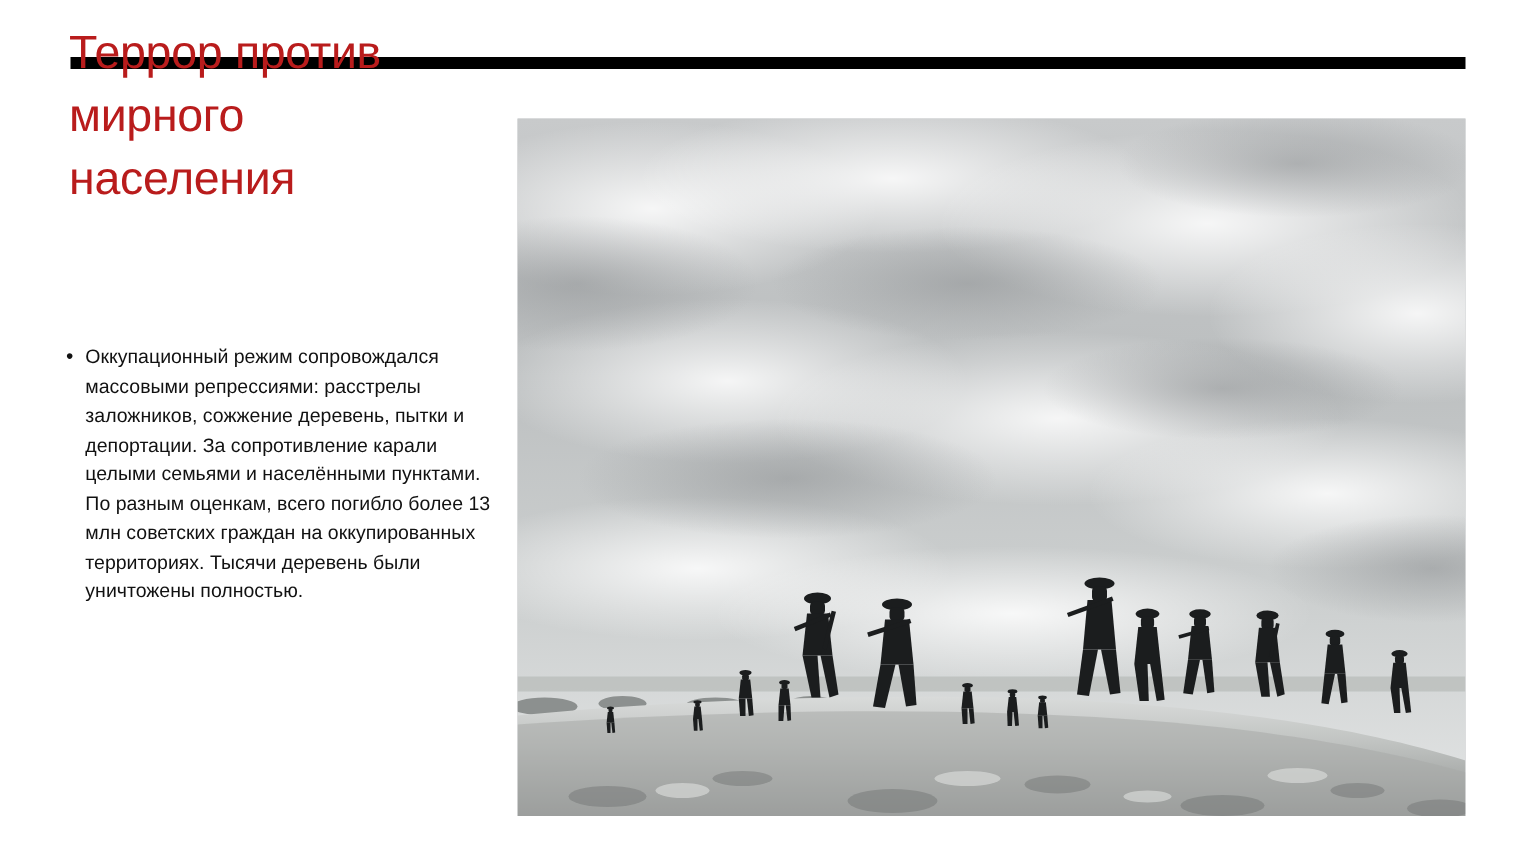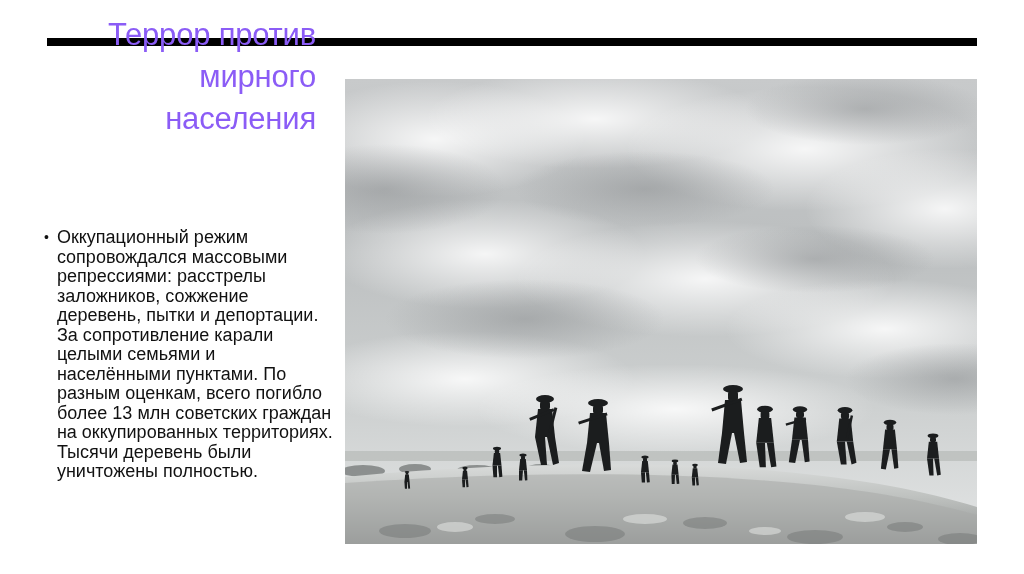--- a/index.html
+++ b/index.html
@@ -31,24 +31,23 @@
   }
   
   .title {
     position: absolute;
     left: 46px;
     top: 14px;
     width: 270px;
     font-size: 31px;
     line-height: 1.36;
     font-weight: 400;
-    color: #8b5cf6;
+    color: #b91c1c;
     letter-spacing: -0.2px;
     white-space: pre-line;
-    text-align: right;
   }
   
   .body-block {
     position: absolute;
     left: 44px;
     top: 228px;
     width: 290px;
   }
   .bullet-row {
     display: flex;
@@ -56,21 +55,21 @@
     gap: 8px;
   }
   .bullet-dot {
     flex: 0 0 auto;
     font-size: 14px;
     line-height: 19.5px;
     color: #111111;
   }
   .bullet-text {
     flex: 1 1 auto;
-    font-size: 18px;
+    font-size: 13px;
     line-height: 19.5px;
     color: #111111;
     text-align: left;
   }
   
   .photo {
     position: absolute;
     left: 345px;
     top: 79px;
     width: 632px;

